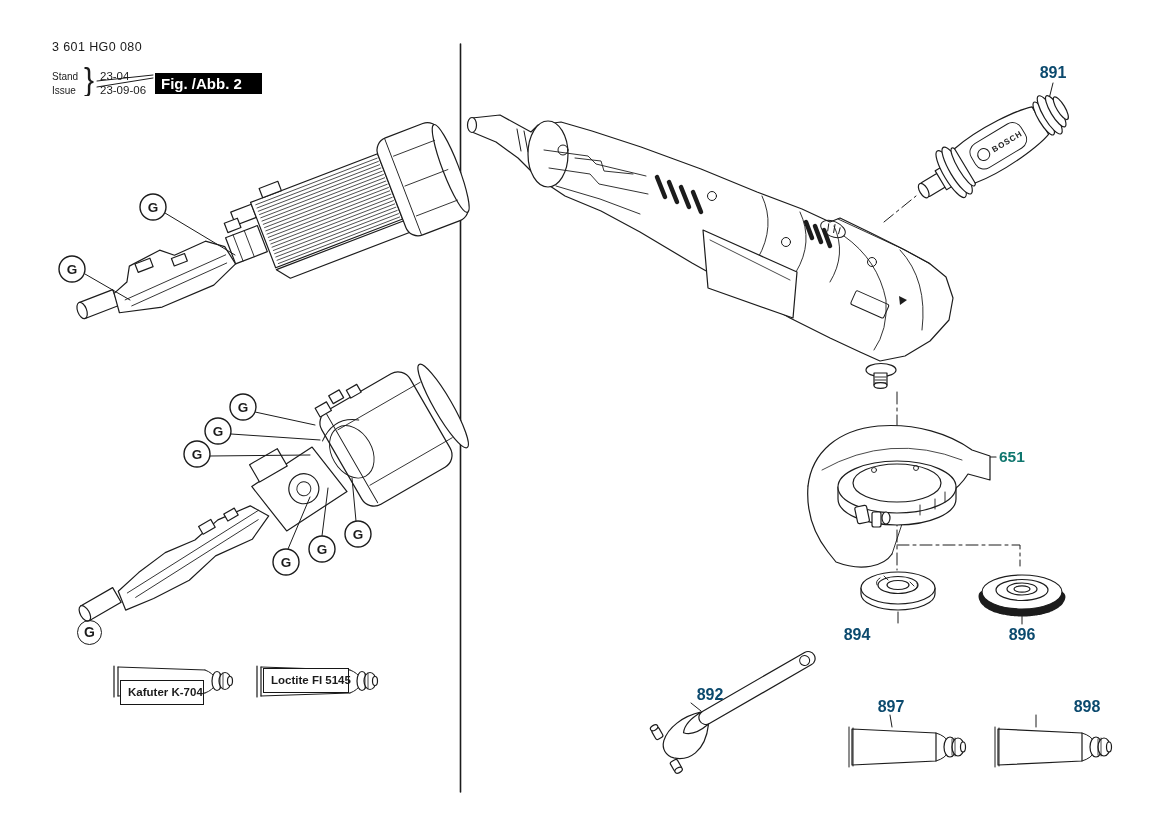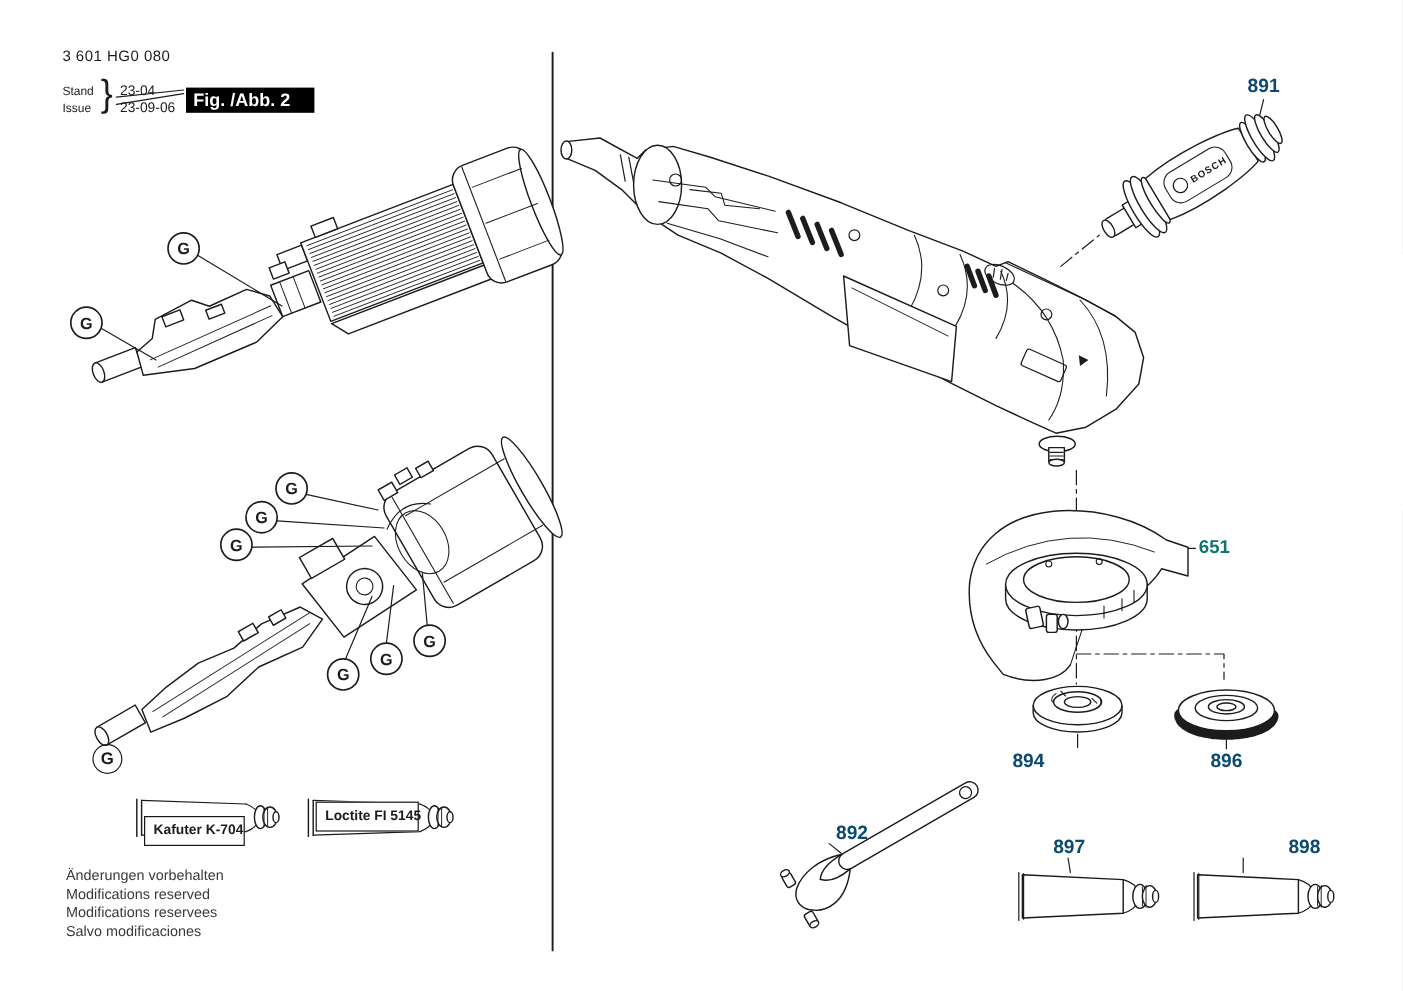--- a/index.html
+++ b/index.html
@@ -318,20 +318,14 @@
 <div class="abs plabel" style="left:857px;top:626px;">894</div>
 <div class="abs plabel" style="left:1022px;top:626px;">896</div>
 <div class="abs plabel" style="left:678px;top:686px;margin-left:32px;">892</div>
 <div class="abs plabel" style="left:891px;top:698px;">897</div>
 <div class="abs plabel" style="left:1087px;top:698px;">898</div>
 
 <div class="abs gcircle">G</div>
 <div class="abs adh adh1">Kafuter K-704</div>
 <div class="abs adh adh2">Loctite FI 5145</div>
 
-<div class="abs footer">
-  <div>Änderungen vorbehalten</div>
-  <div>Modifications reserved</div>
-  <div>Modifications reservees</div>
-  <div>Salvo modificaciones</div>
+
 </div>
 
-</div>
-
 </body></html>

